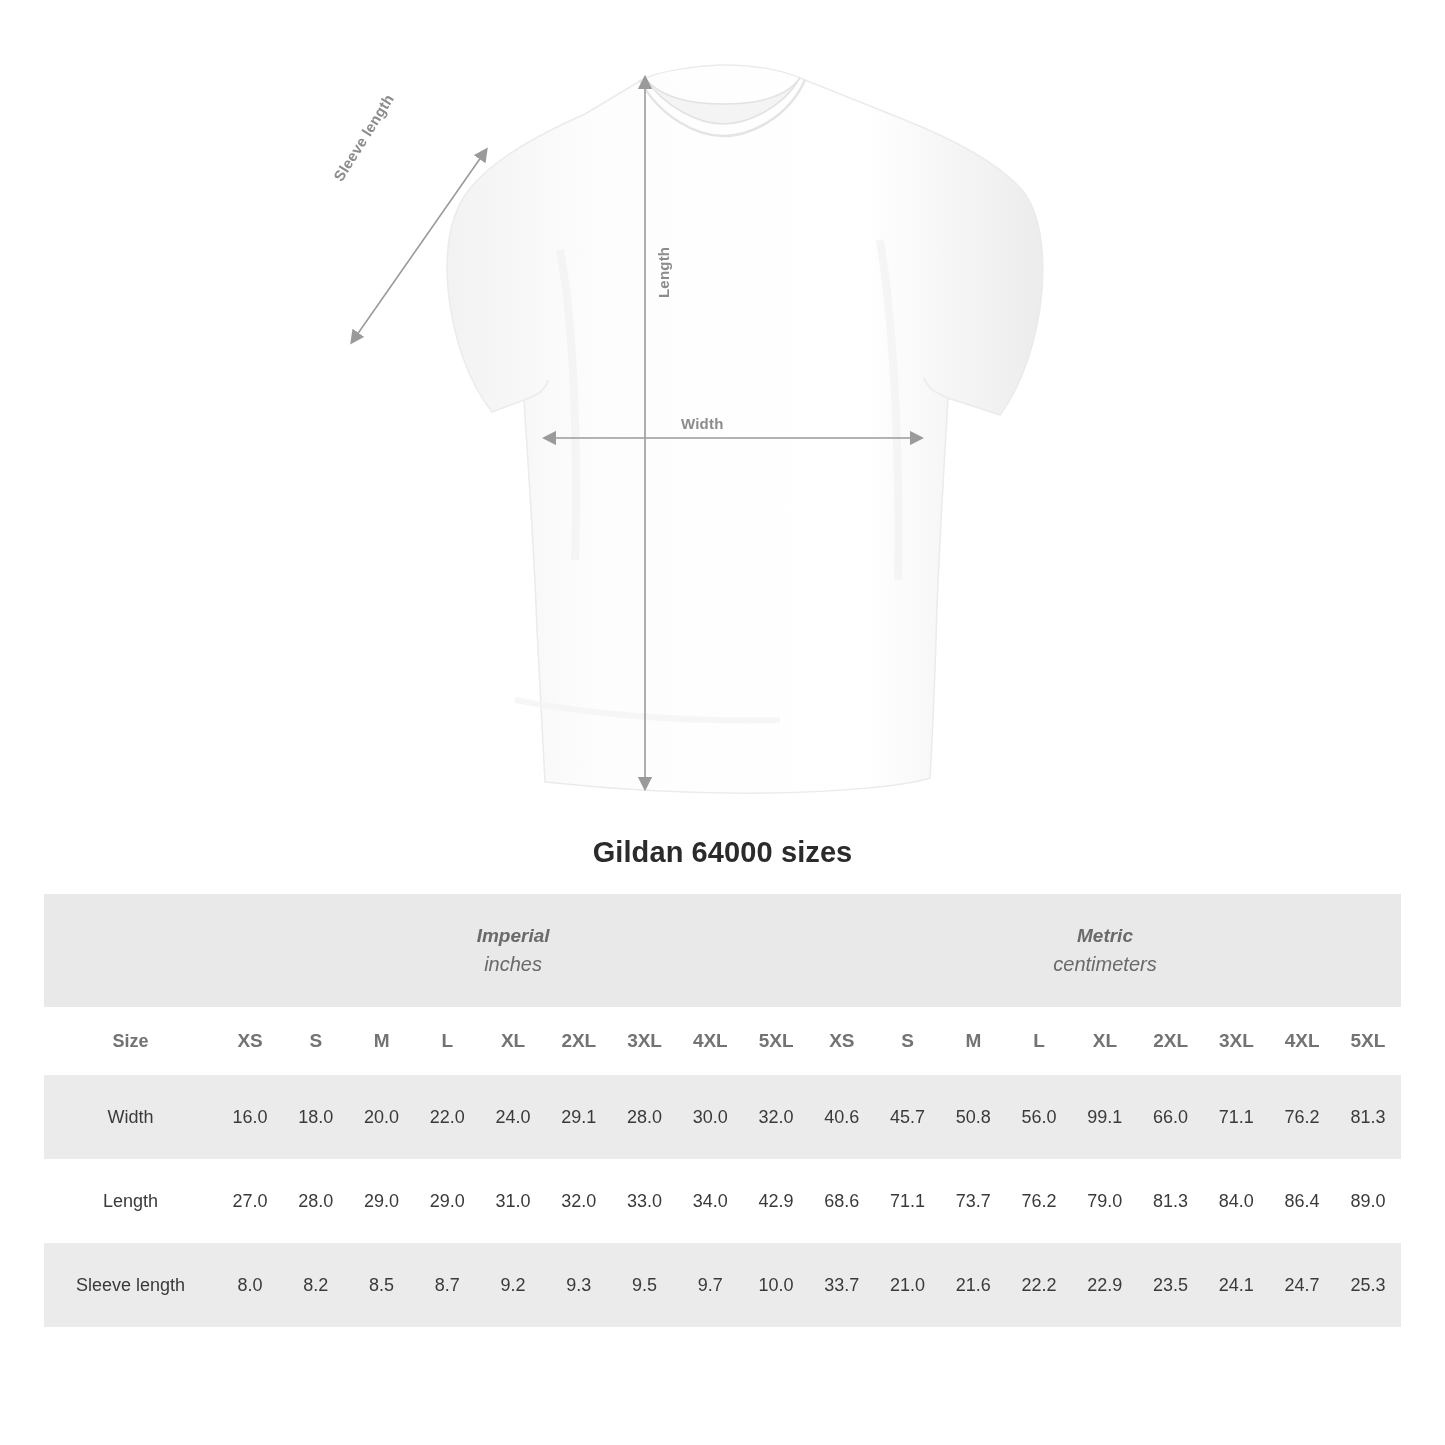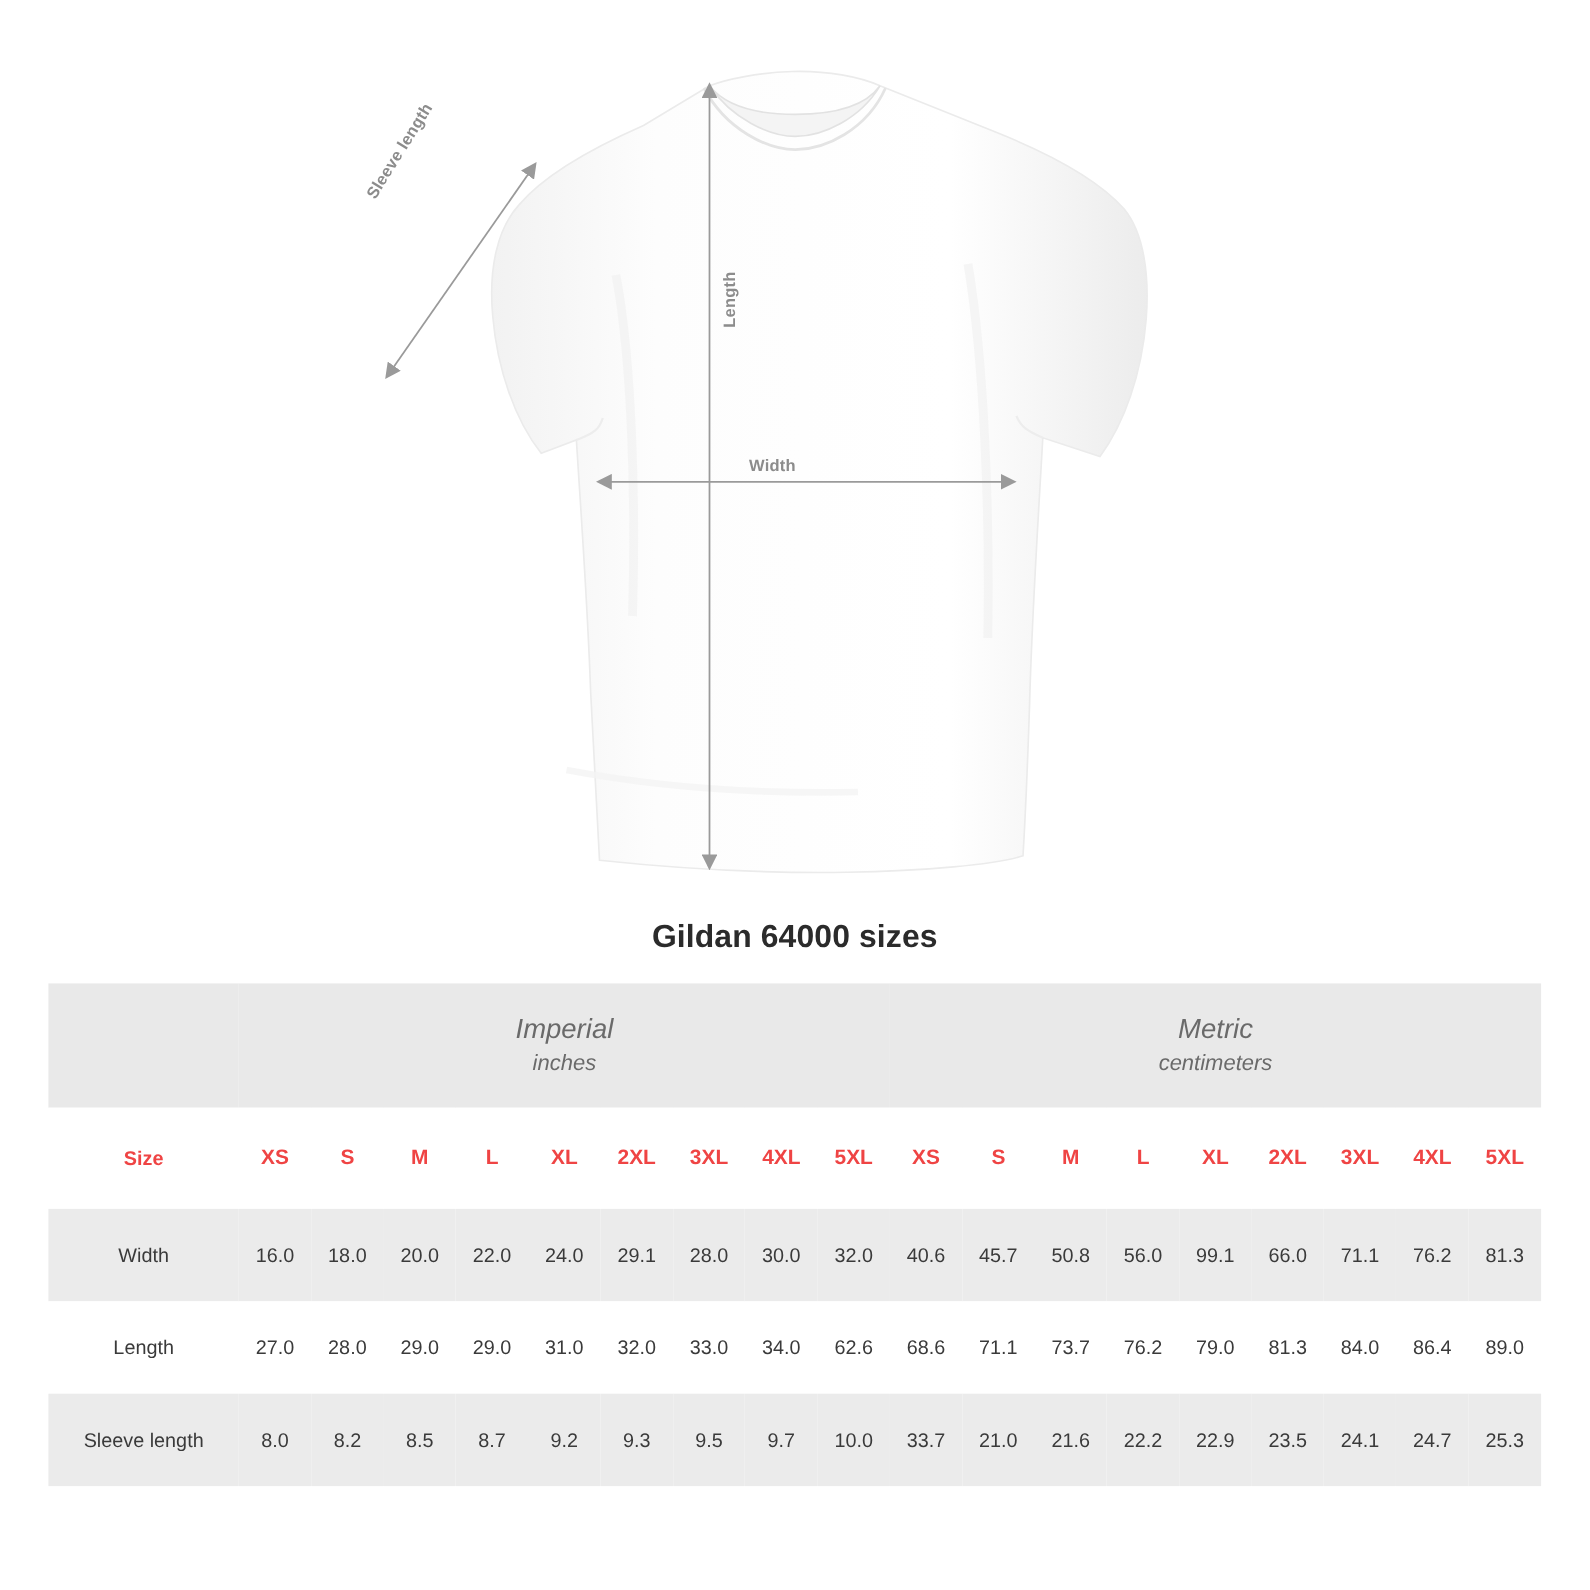--- a/index.html
+++ b/index.html
@@ -87,38 +87,38 @@
     color: #3a3a3a;
     font-weight: normal;
     padding: 0;
     border: none;
   }
   tr.unit-row td {
     background: #e9e9e9;
     height: 113px;
   }
   .unit-name {
-    font-size: 25px;
+    font-size: 19px;
     font-style: italic;
-    font-weight: normal;
+    font-weight: bold;
     color: #6a6a6a;
     line-height: 1.15;
   }
   .unit-sub {
     font-size: 20px;
     font-style: italic;
     color: #6a6a6a;
     margin-top: 6px;
   }
   tr.head-row td {
-    height: 92px;
+    height: 68px;
     background: #ffffff;
     font-weight: bold;
     font-size: 19px;
-    color: #ef4444;
+    color: #737373;
   }
   tr.head-row td.rowlabel {
     font-size: 18px;
   }
   tr.data-row td {
     height: 84px;
     font-size: 18px;
   }
   tr.shaded td {
     background: #ebebeb;
@@ -286,21 +286,21 @@
       <tr class="data-row plain">
         <td class="rowlabel">Length</td>
         <td>27.0</td>
         <td>28.0</td>
         <td>29.0</td>
         <td>29.0</td>
         <td>31.0</td>
         <td>32.0</td>
         <td>33.0</td>
         <td>34.0</td>
-        <td>62.6</td>
+        <td>42.9</td>
         <td>68.6</td>
         <td>71.1</td>
         <td>73.7</td>
         <td>76.2</td>
         <td>79.0</td>
         <td>81.3</td>
         <td>84.0</td>
         <td>86.4</td>
         <td>89.0</td>
       </tr>

